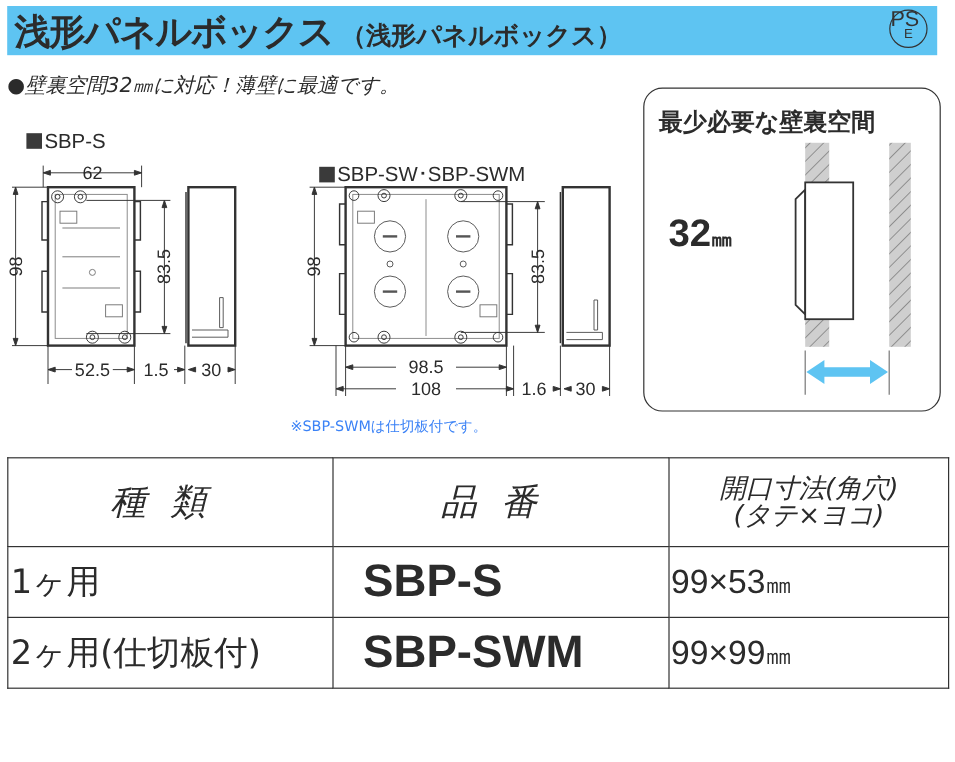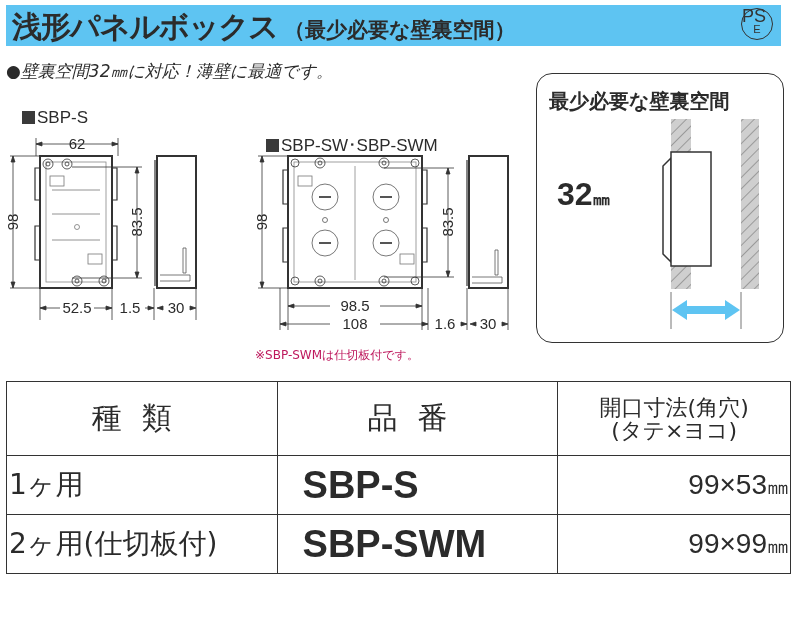--- a/index.html
+++ b/index.html
@@ -7,41 +7,41 @@
          font-family:"DejaVu Sans", "Liberation Sans", sans-serif; color:#2a2a2a; }
   .banner { position:absolute; left:6px; top:5px; width:775px; height:41px; background:#5ec4f2; }
   .banner .title { position:absolute; left:6px; top:2px; font-size:30px; font-weight:bold; color:#2b2b2b; letter-spacing:-1px; white-space:nowrap; }
   .banner .subtitle { font-size:21px; font-weight:bold; letter-spacing:0; margin-left:6px; }
   .pse { position:absolute; left:741px; top:8px; width:32px; height:32px; border:1.5px solid #333; border-radius:50%; box-sizing:border-box; text-align:center; font-family:"Liberation Sans", sans-serif; color:#333; }
   .pse .ps { position:absolute; left:0; right:13px; top:1px; font-size:18px; line-height:13px; }
   .pse .e { position:absolute; left:0; right:0; top:14px; font-size:11px; line-height:12px; }
   .lead { position:absolute; left:6px; top:60px; font-size:17px; color:#2b2b2b; white-space:nowrap;font-style:italic; }
   .label { position:absolute; font-family:"Liberation Sans", sans-serif; font-size:17px; color:#2b2b2b; white-space:nowrap; }
   .label .sq { display:inline-block; width:13px; height:13px; background:#3a3a3a; margin-right:2px; vertical-align:-1px; }
-  .note { position:absolute; left:255px; top:347px; font-size:12px; color:#be185d; white-space:nowrap; }
+  .note { position:absolute; left:242px; top:347px; font-size:12px; color:#3b82f6; white-space:nowrap; }
   svg text { font-family:"Liberation Sans", sans-serif; }
   .panel { position:absolute; left:536px; top:73px; width:248px; height:270px; border:1.5px solid #333; border-radius:16px; box-sizing:border-box; background:#fff;text-align:right; }
   .panel .ptitle { position:absolute; left:12px; top:14px; font-size:20px; font-weight:bold; color:#2b2b2b; white-space:nowrap; }
   .panel .big { position:absolute; left:20px; top:102px; font-size:32px; font-weight:bold; color:#2b2b2b; font-family:"Liberation Sans", sans-serif; }
   .panel .big small { font-size:18px; font-weight:bold; }
   table.spec { position:absolute; left:6px; top:381px; width:785px; border-collapse:collapse; }
   table.spec td, table.spec th { border:1.5px solid #333; color:#2b2b2b; }
-  table.spec th { font-weight:normal; height:71px; font-size:30px; letter-spacing:20px; }
+  table.spec th { font-weight:normal; height:71px; font-size:30px; letter-spacing:20px;font-style:italic; }
   table.spec th.c3 { font-size:22px; letter-spacing:0; line-height:23px; }
   table.spec td { height:56px; font-size:28px; }
   td.kind { text-align:left; padding-left:2px; }
   td.code { font-family:"Liberation Sans", sans-serif; font-weight:bold; font-size:38px !important; padding-left:25px; text-align:left; }
-  td.dim { text-align:right; font-family:"Liberation Sans", sans-serif; }
+  td.dim { text-align:left; font-family:"Liberation Sans", sans-serif; }
   td.dim .u { font-size:22px; }
 </style>
 </head>
 <body>
 
 <div class="banner">
-  <div class="title"><span>浅形パネルボックス</span><span class="subtitle">（最少必要な壁裏空間）</span></div>
+  <div class="title"><span>浅形パネルボックス</span><span class="subtitle">（浅形パネルボックス）</span></div>
 </div>
 <div class="pse">
   <span class="ps">PS</span>
   <span class="e">E</span>
 </div>
 
 <div class="lead">●壁裏空間32㎜に対応！薄壁に最適です。</div>
 
 <div class="label" style="left:22px; top:108px;"><span class="sq"></span><span>SBP-S</span></div>
 <div class="label" style="left:266px; top:108px;margin-top:28px;"><span class="sq"></span><span>SBP-SW･SBP-SWM</span></div>

